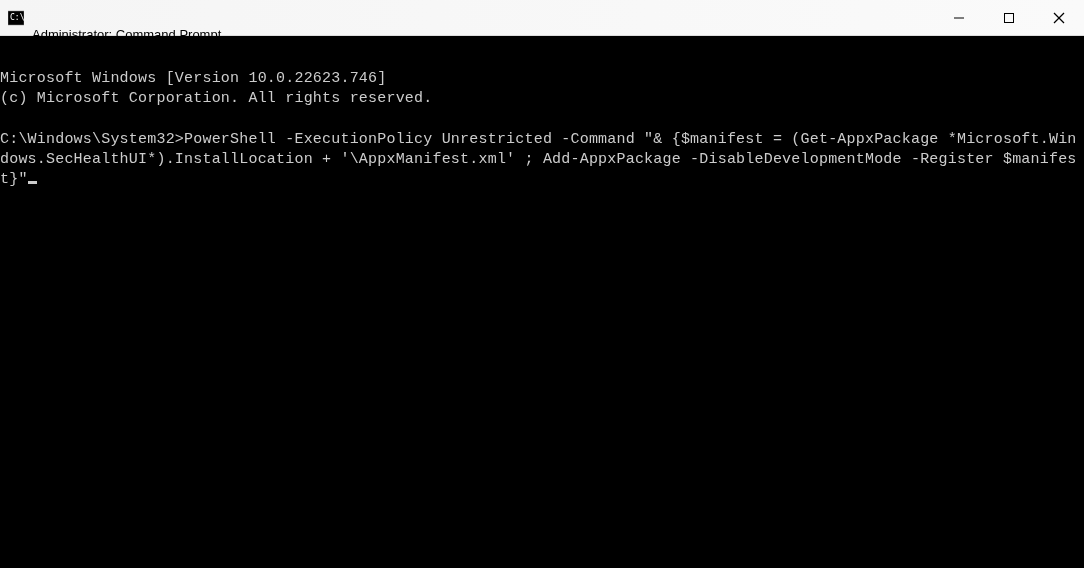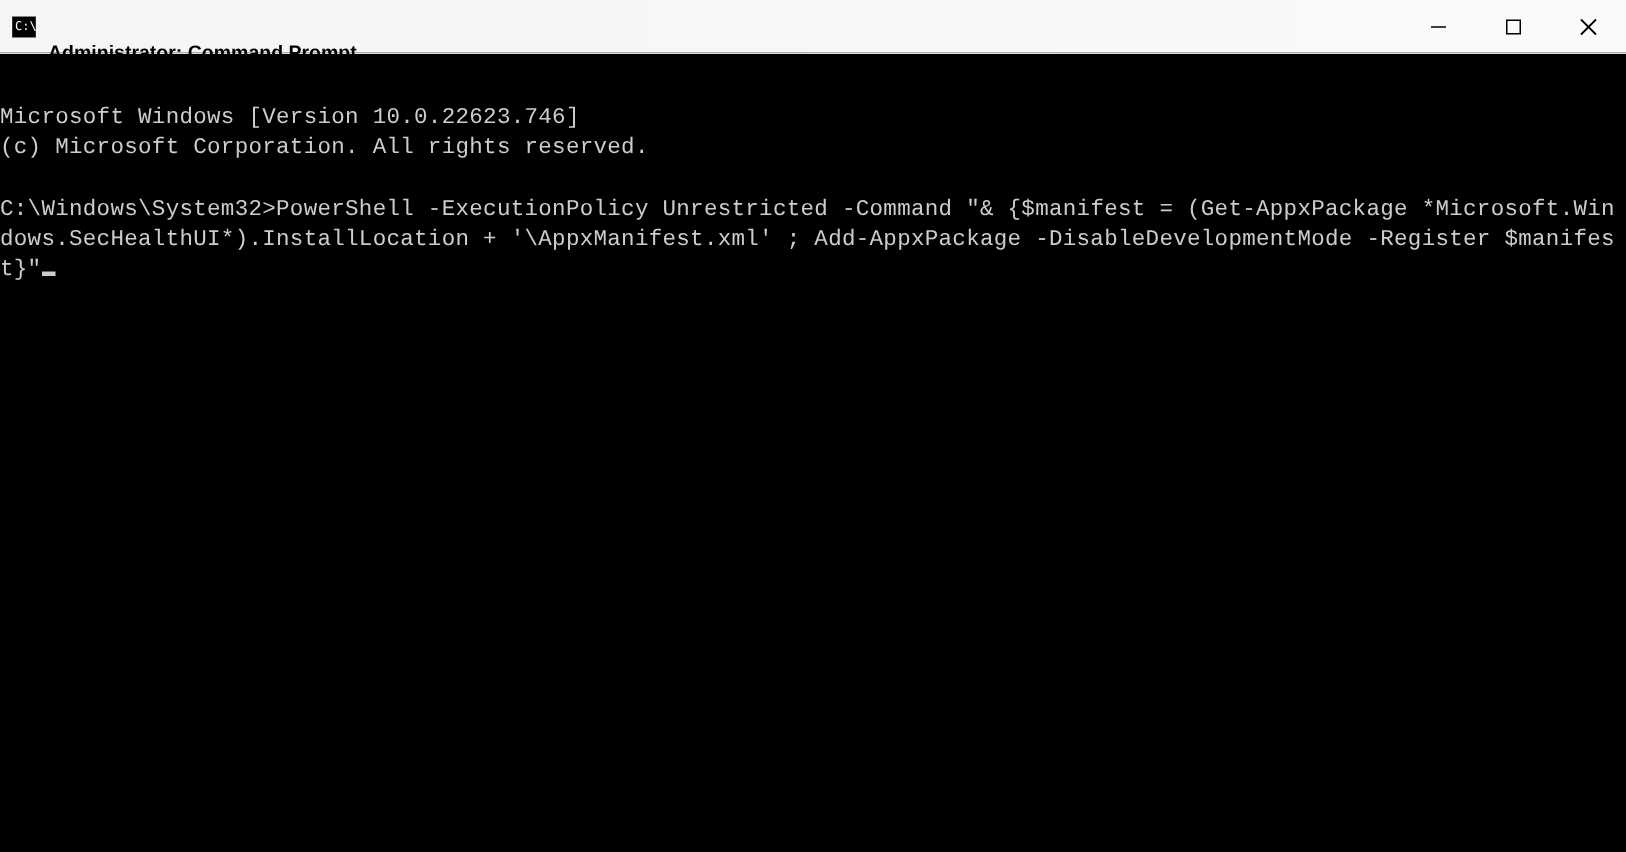--- a/index.html
+++ b/index.html
@@ -36,21 +36,21 @@
       justify-content: center;
     }
     .app-icon svg {
       width: 16px;
       height: 16px;
     }
     .window-title {
       font-family: 'Segoe UI', Tahoma, sans-serif;
       font-size: 13px;
       color: #000;
-      font-weight: 700;
+      font-weight: 400;
       margin-top: 34px;
     }
     .window-controls {
       display: flex;
       height: 100%;
     }
     .win-btn {
       width: 50px;
       height: 100%;
       display: flex;

